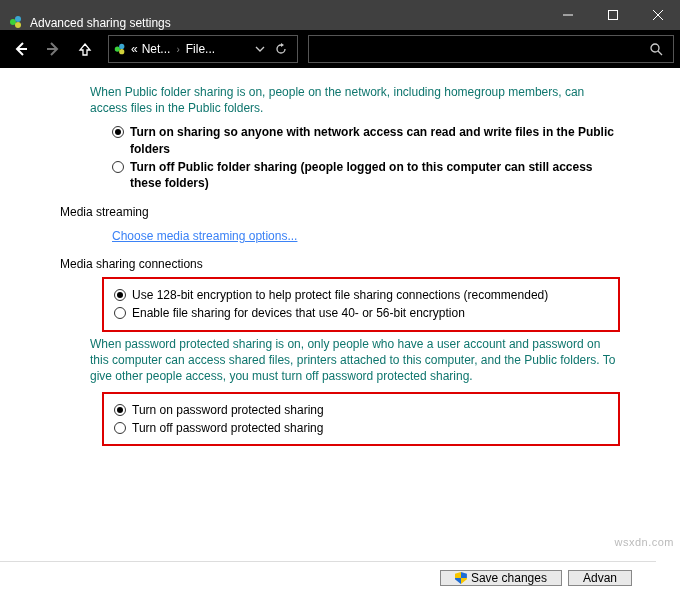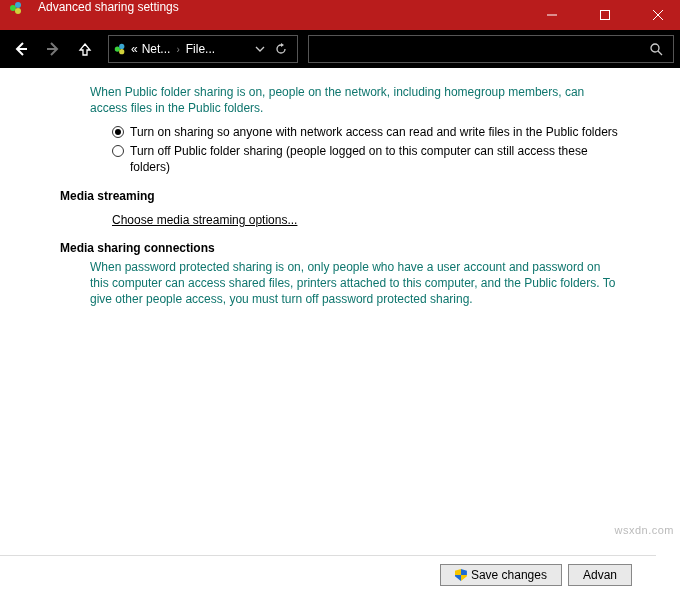--- a/index.html
+++ b/index.html
@@ -8,26 +8,25 @@
     font-family: "Segoe UI", Tahoma, sans-serif;
     font-size: 12px;
     background: #fff;
     width: 680px;
     height: 592px;
     overflow: hidden;
     position: relative;
   }
   .titlebar {
     height: 30px;
-    background: #b91c1c;
-    color: #fff;
-    display: flex;
-    align-items: flex-start;
+    background: #404040;
+    color: #fff;
+    display: flex;
+    align-items: flex-end;
     padding: 0 0 0 8px;
-    gap: 8px;
   }
   .titlebar .cp-icon { width: 16px; height: 16px; margin-right: 6px; }
   .titlebar .title { flex: 1; font-size: 12px; }
   .winbtn {
     width: 45px; height: 30px;
     display: flex; align-items: center; justify-content: center;
     color: #fff;
   }
   .navbar {
     height: 38px;
@@ -69,53 +68,53 @@
     padding: 0 10px;
     color: #ccc;
   }
   .content {
     background: #fff;
     padding: 12px 30px 0 60px;
     height: 480px;
     overflow: hidden;
   }
   .desc { color: #0f766e; line-height: 1.35; margin: 4px 30px 8px 30px; }
-  .section-title { color: #000; margin: 14px 0 2px 0; font-weight: bold; }
-  .opts { margin: 6px 30px 4px 52px; }
+  .section-title { color: #000; margin: 14px 0 2px 0; }
+  .opts { margin: 6px 30px 4px 52px; font-weight: bold; }
   .radio-row { display: flex; align-items: flex-start; gap: 6px; margin: 2px 0; line-height: 1.35; }
   .radio {
     width: 12px; height: 12px; border: 1px solid #333; border-radius: 50%;
     flex: 0 0 12px; margin-top: 2px; position: relative; background:#fff;
   }
   .radio.checked::after {
     content: ""; position: absolute; left: 2px; top: 2px;
     width: 6px; height: 6px; border-radius: 50%; background: #000;
   }
-  .link { color: #000000; text-decoration: underline; margin: 8px 0 0 52px; display: inline-block; }
+  .link { color: #3b82f6; text-decoration: underline; margin: 8px 0 0 52px; display: inline-block; }
   .redbox { border: 2px solid #d00; padding: 6px 10px 6px 10px; margin: 6px 30px 4px 42px; }
   .footer {
     position: absolute; bottom: 6px; right: 24px;
     display: flex; gap: 6px; align-items: center;
     border-top: 1px solid #ddd;
     width: 100%; justify-content: flex-end;
     padding: 8px 24px 0 0;
     background:#fff;
   }
   .btn {
-    height: 22px; padding: 0 14px;
+    height: 16px; padding: 0 14px;
     border: 1px solid #888; background: #e9e9e9;
     font-size: 12px; display: flex; align-items: center; gap: 4px;
   }
   .shield {
     width: 12px; height: 12px;
     background: conic-gradient(#1e6cd6 0 90deg, #f7c600 90deg 180deg, #1e6cd6 180deg 270deg, #f7c600 270deg 360deg);
     clip-path: polygon(50% 0, 100% 15%, 100% 60%, 50% 100%, 0 60%, 0 15%);
   }
   .watermark {
-    position: absolute; right: 6px; bottom: 56px;
+    position: absolute; right: 6px; bottom: 44px;
     color: #bbb; font-size: 11px; letter-spacing: 0.5px;
   }
   svg { display:block; }
 </style>
 </head>
 <body>
 
 <div class="titlebar">
   <span class="cp-icon">
     <svg viewBox="0 0 16 16">
@@ -208,22 +207,42 @@
     <div class="radio-row">
       <span class="radio"></span>
       <span>Turn off Public folder sharing (people logged on to this computer can still access these folders)</span>
     </div>
   </div>
 
   <div class="section-title">Media streaming</div>
   <a class="link">Choose media streaming options...</a>
 
   <div class="section-title">Media sharing connections</div>
+  <div class="redbox">
+    <div class="radio-row">
+      <span class="radio checked"></span>
+      <span>Use 128-bit encryption to help protect file sharing connections (recommended)</span>
+    </div>
+    <div class="radio-row">
+      <span class="radio"></span>
+      <span>Enable file sharing for devices that use 40- or 56-bit encryption</span>
+    </div>
+  </div>
 
   <div class="desc">When password protected sharing is on, only people who have a user account and password on this computer can access shared files, printers attached to this computer, and the Public folders. To give other people access, you must turn off password protected sharing.</div>
+  <div class="redbox">
+    <div class="radio-row">
+      <span class="radio checked"></span>
+      <span>Turn on password protected sharing</span>
+    </div>
+    <div class="radio-row">
+      <span class="radio"></span>
+      <span>Turn off password protected sharing</span>
+    </div>
+  </div>
 
 </div>
 
 <div class="watermark">wsxdn.com</div>
 
 <div class="footer">
   <button class="btn">
     <span class="shield"></span>
     <span>Save changes</span>
   </button>

